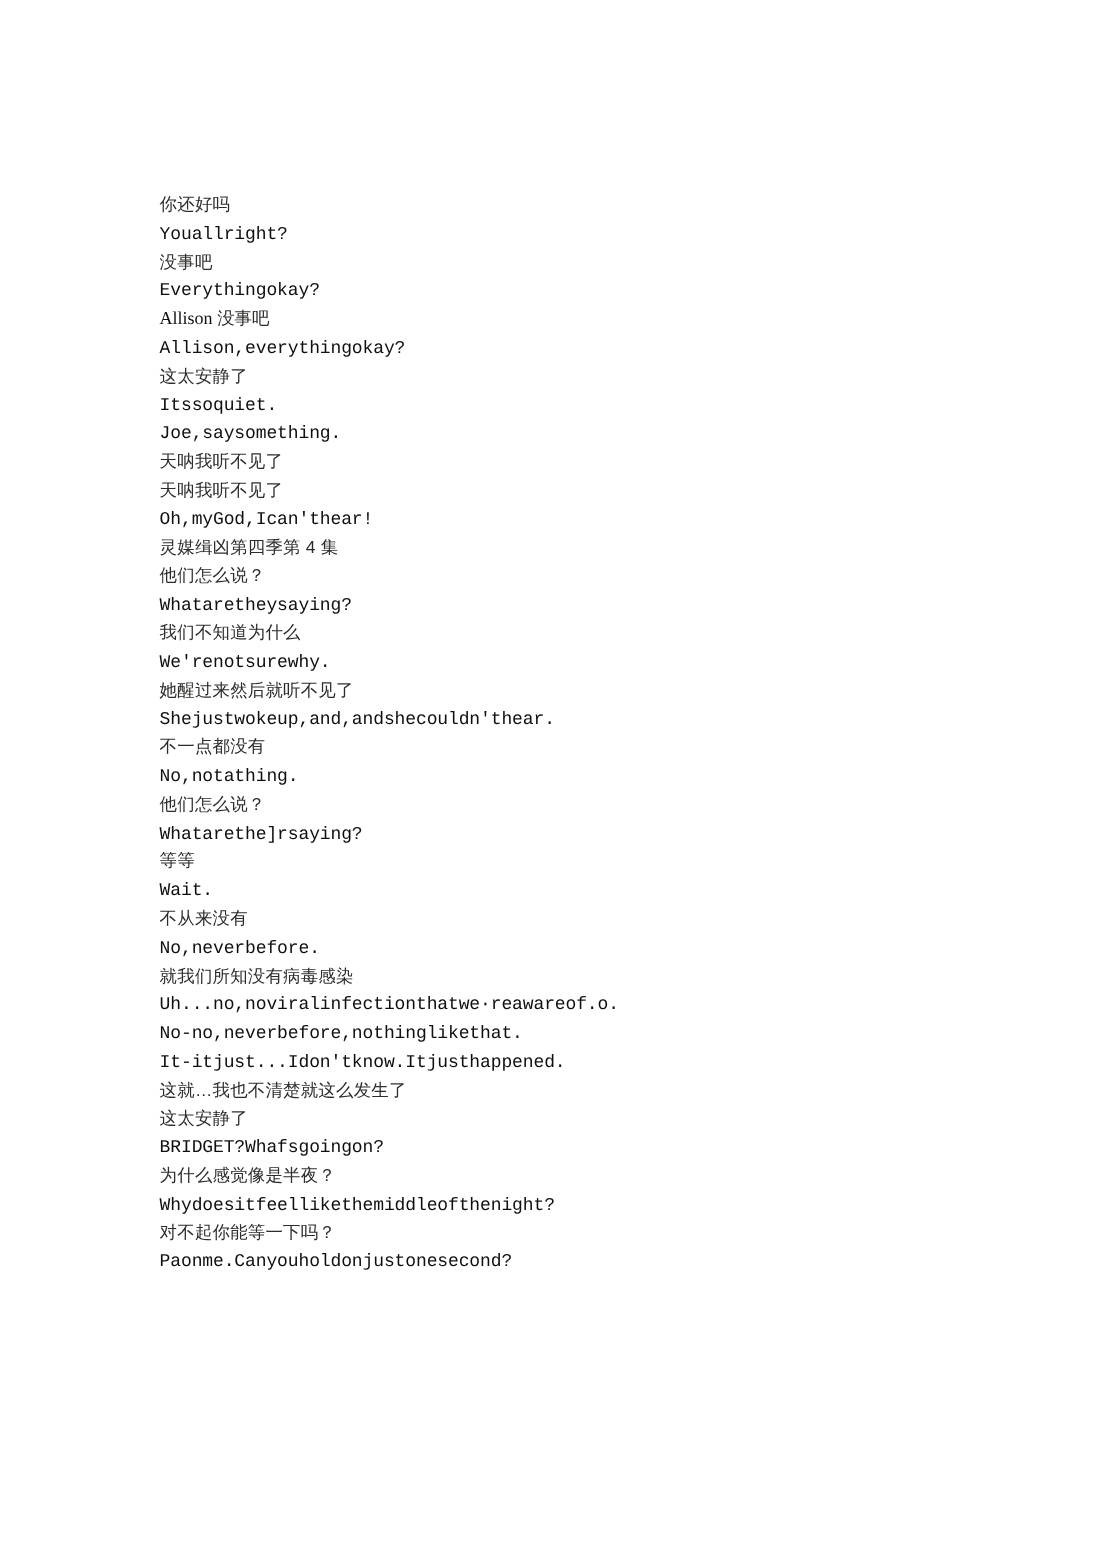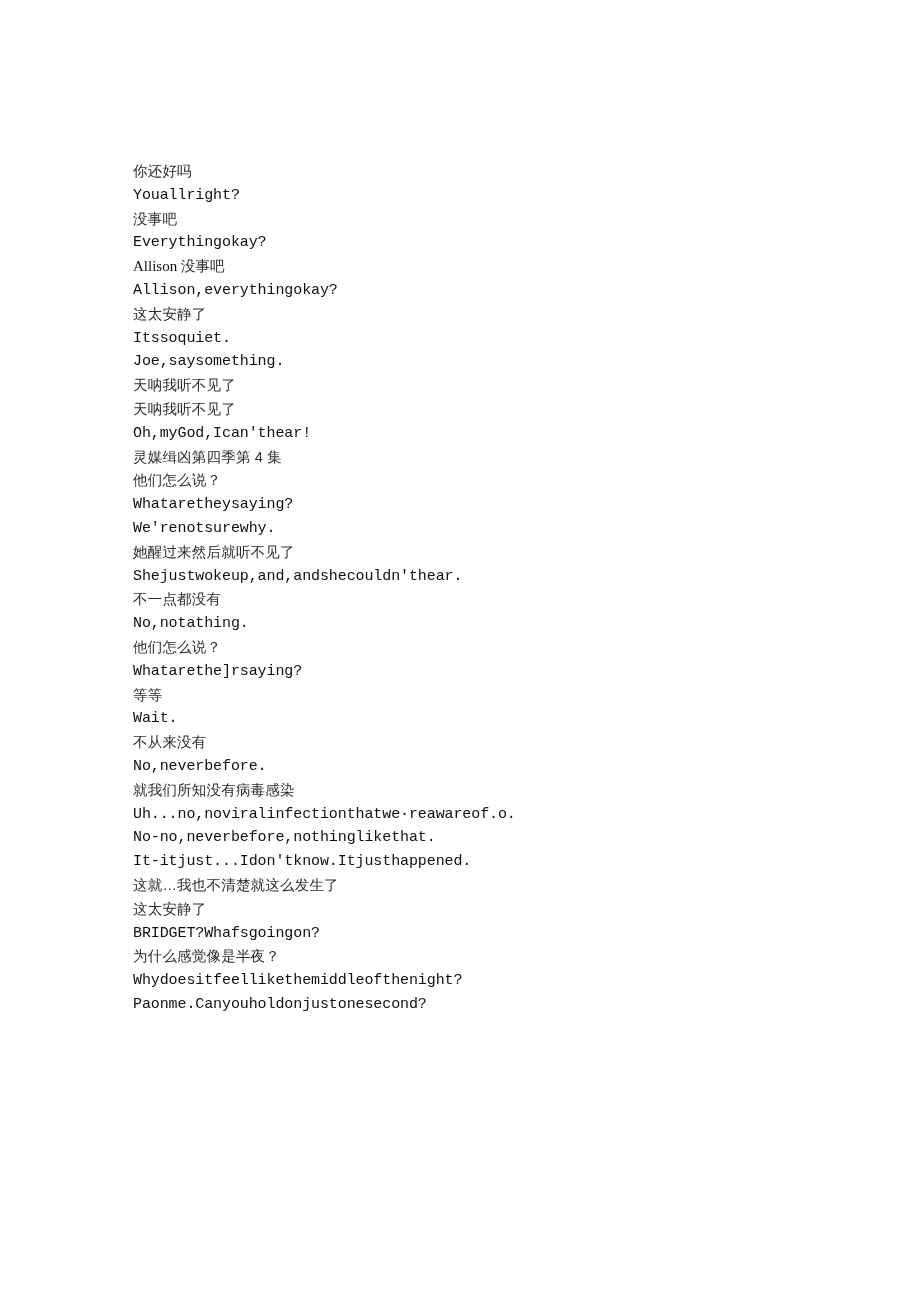--- a/index.html
+++ b/index.html
@@ -68,35 +68,37 @@
       <div class="line latin">Allison,everythingokay?</div>
       <div class="line han">这太安静了</div>
       <div class="line latin">Itssoquiet.</div>
       <div class="line latin">Joe,saysomething.</div>
       <div class="line han">天呐我听不见了</div>
       <div class="line han">天呐我听不见了</div>
       <div class="line latin">Oh,myGod,Ican'thear!</div>
       <div class="line han">灵媒缉凶第四季第 4 集</div>
       <div class="line han">他们怎么说？</div>
       <div class="line latin">Whataretheysaying?</div>
+      <div class="line han">我们不知道为什么</div>
       <div class="line latin">We'renotsurewhy.</div>
       <div class="line han">她醒过来然后就听不见了</div>
       <div class="line latin">Shejustwokeup,and,andshecouldn'thear.</div>
       <div class="line han">不一点都没有</div>
       <div class="line latin">No,notathing.</div>
       <div class="line han">他们怎么说？</div>
       <div class="line latin">Whatarethe]rsaying?</div>
       <div class="line han">等等</div>
       <div class="line latin">Wait.</div>
       <div class="line han">不从来没有</div>
       <div class="line latin">No,neverbefore.</div>
       <div class="line han">就我们所知没有病毒感染</div>
       <div class="line latin">Uh...no,noviralinfectionthatwe·reawareof.o.</div>
       <div class="line latin">No-no,neverbefore,nothinglikethat.</div>
       <div class="line latin">It-itjust...Idon'tknow.Itjusthappened.</div>
       <div class="line han">这就…我也不清楚就这么发生了</div>
       <div class="line han">这太安静了</div>
       <div class="line latin">BRIDGET?Whafsgoingon?</div>
       <div class="line han">为什么感觉像是半夜？</div>
       <div class="line latin">Whydoesitfeellikethemiddleofthenight?</div>
+      <div class="line han">对不起你能等一下吗？</div>
       <div class="line latin">Paonme.Canyouholdonjustonesecond?</div>
     </div>
 </div>
 
 </body></html>

